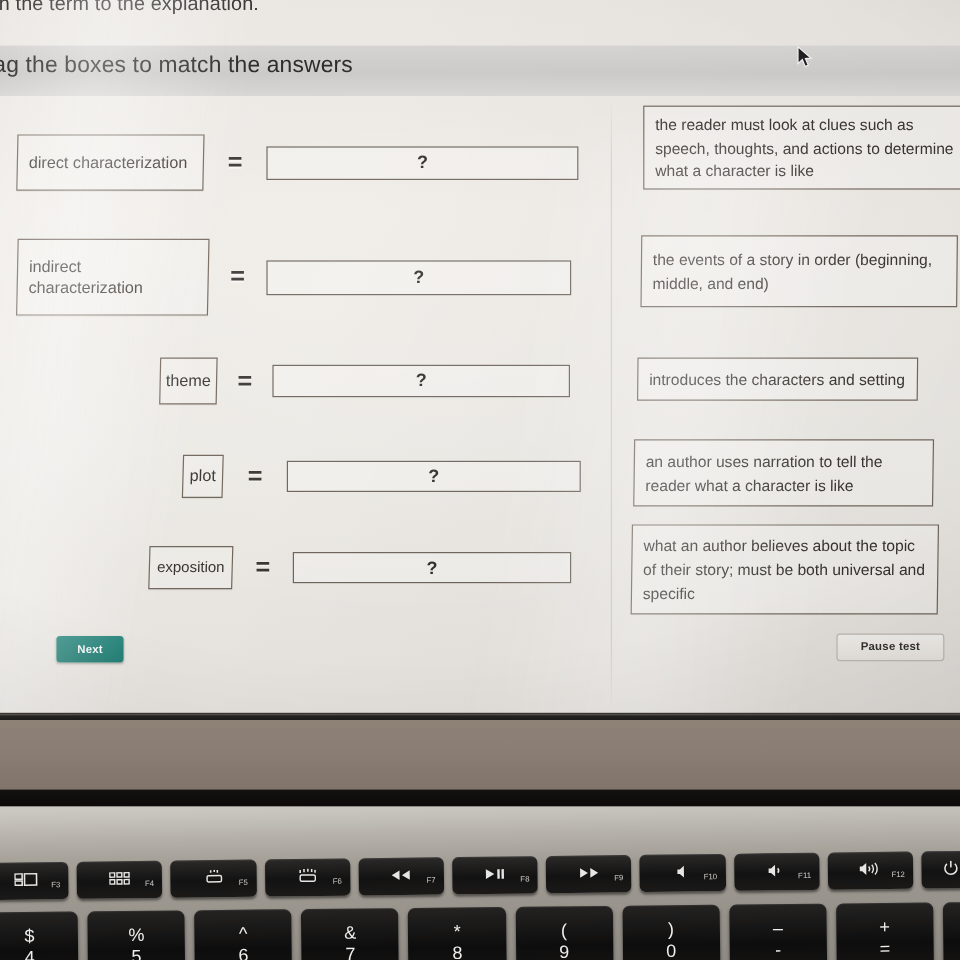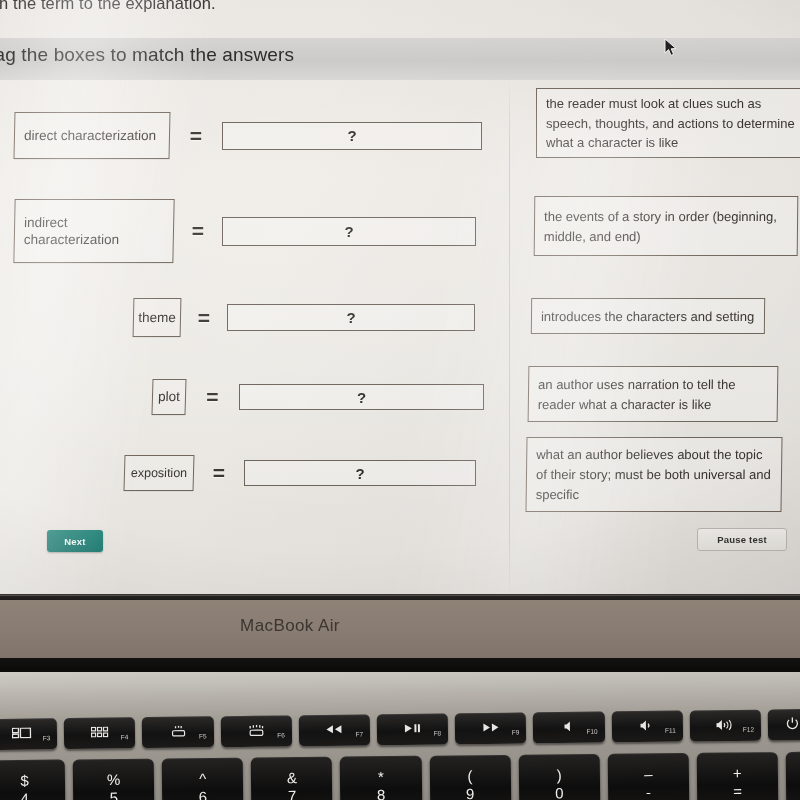--- a/index.html
+++ b/index.html
@@ -254,21 +254,20 @@
     </div>
 
     <div class="sheen-a"></div>
     <div class="sheen-b"></div>
     <div class="vig"></div>
   </div>
 
   <div class="bezel-gap"></div>
 
   <div class="bezel"></div>
-  <div class="bezel-label">MacBook Air</div>
 
   <div class="hinge"></div>
 
   <div class="deck"></div>
   <div class="deck-shine"></div>
 
   <div class="fn-row">
 
     <div class="fkey">
       <span class="glyph">

